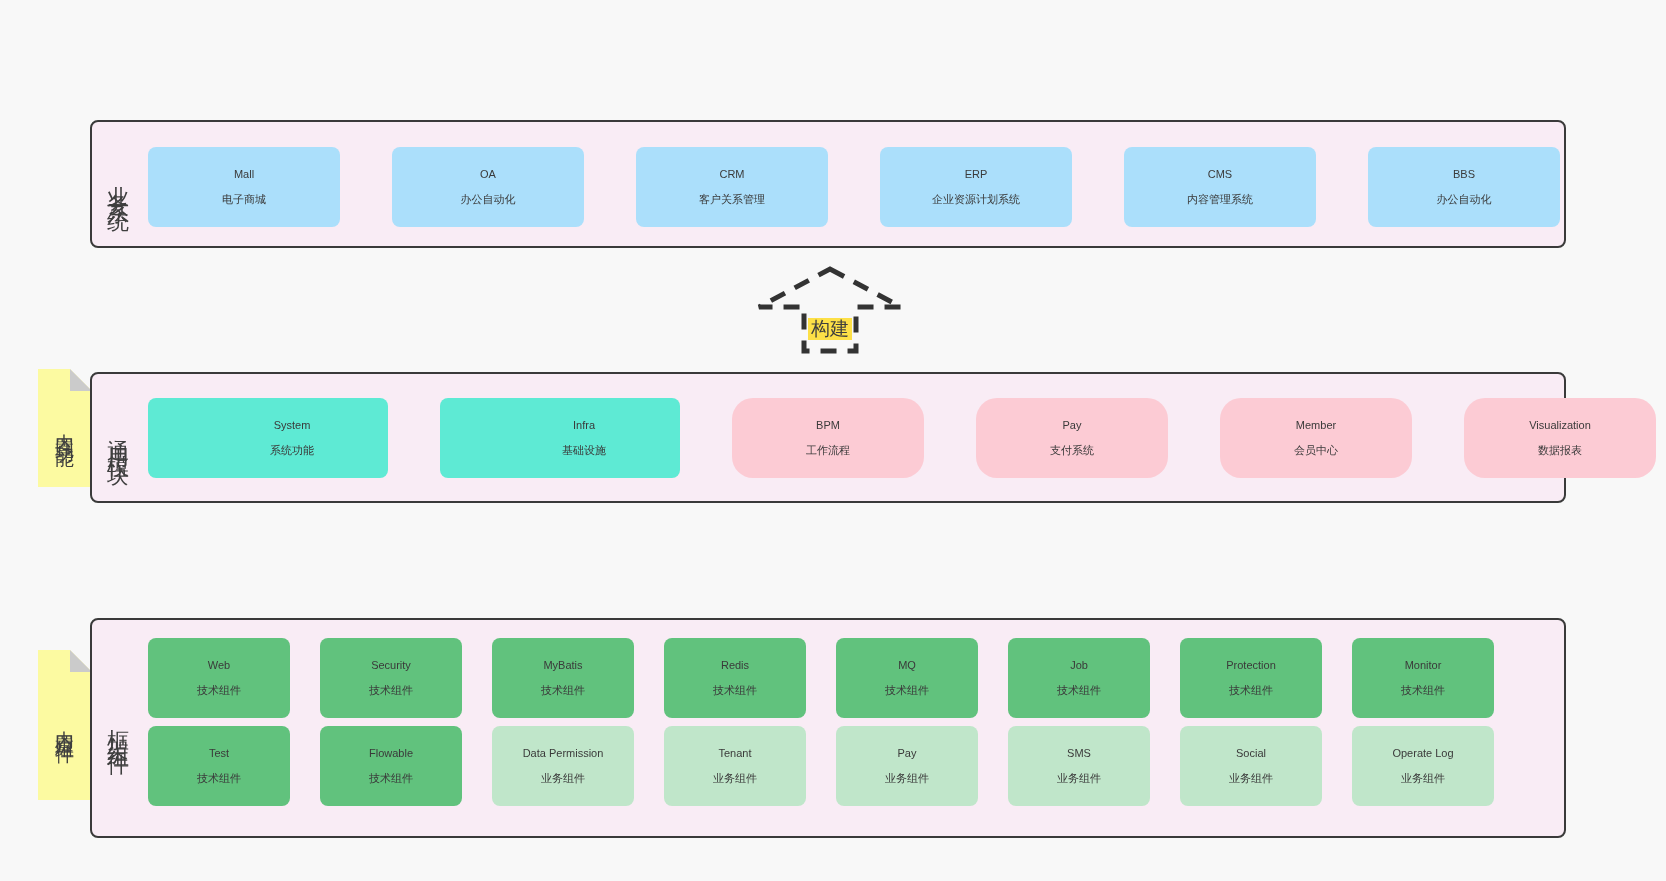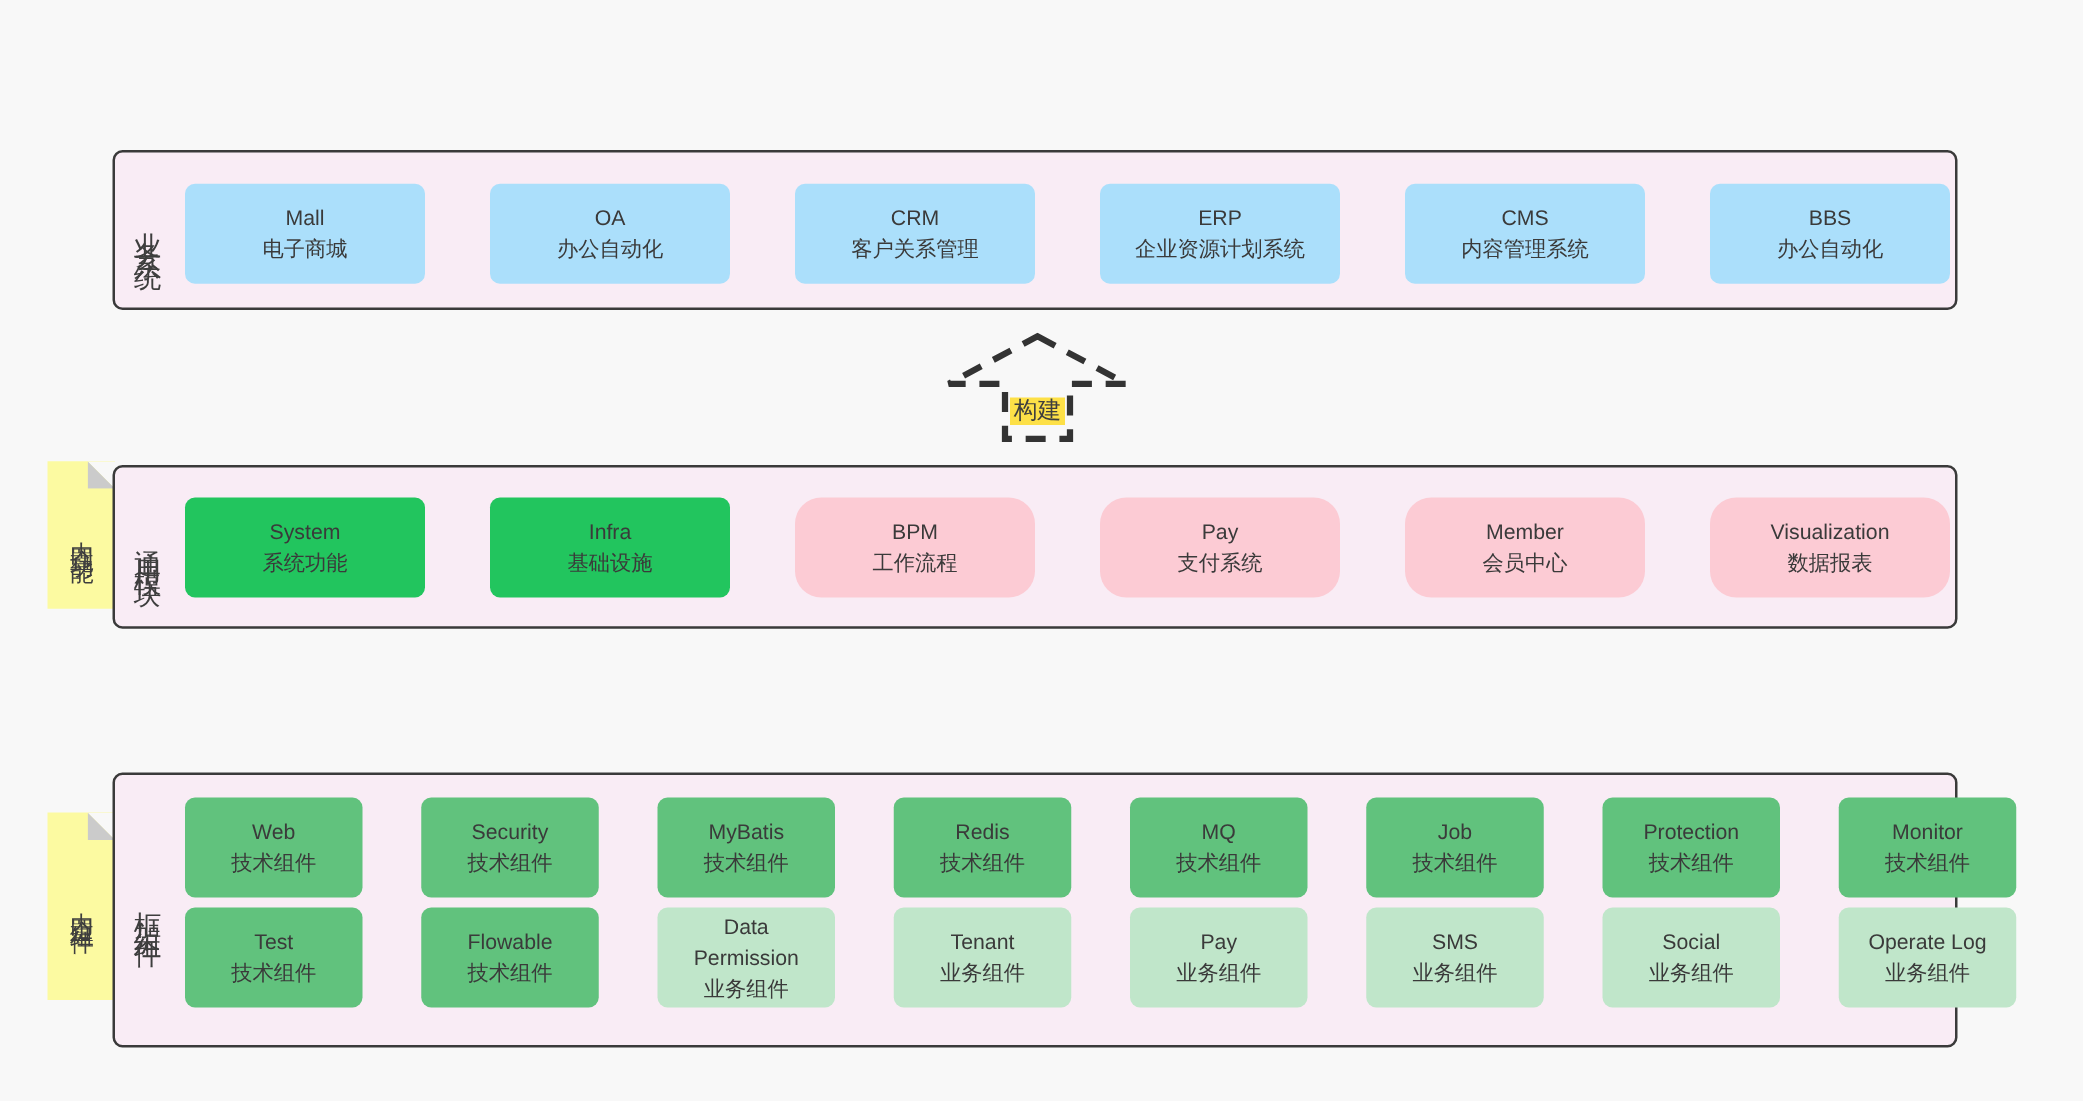--- a/index.html
+++ b/index.html
@@ -12,30 +12,30 @@
   #panel-modules{top:372px;height:131px;}
   #panel-framework{top:618px;height:220px;}
 
   .vlabel{position:absolute;left:15px;top:50%;transform:translateY(-50%);
     writing-mode:vertical-rl;text-orientation:upright;font-size:22px;letter-spacing:8px;line-height:1;white-space:nowrap;}
 
   .boxrow{position:absolute;display:flex;}
   .row6{left:56px;gap:52px;}
   #panel-business .row6{top:25px;}
   #panel-modules .row6{top:24px;}
-  .row8{left:56px;gap:47px;}
+  .row8{left:56px;gap:30px;}
   .row8.first{top:18px;}
   .row8.second{top:106px;}
 
   .box{height:80px;border-radius:8px;display:flex;flex-direction:column;align-items:center;justify-content:center;
-    text-align:center;font-size:17px;line-height:25px;color:#3a3a3a;}
+    text-align:center;font-size:11px;line-height:25px;color:#3a3a3a;}
   .b6{width:192px;}
   .b8{width:142px;}
   .blue{background:#abdffb;}
-  .red{background:#22c55e;}
+  .red{background:#5eead4;padding-left:48px;}
   .pink{background:#fccbd4;border-radius:21px;}
   .green{background:#61c27d;}
   .green-light{background:#c0e6ca;}
   .wrap-narrow{max-width:104px;}
 
   
   .note{position:absolute;width:54px;background:#fcfaa1;}
   #note-modules{left:38px;top:369px;height:118px;}
   #note-framework{left:38px;top:650px;height:150px;}
   .fold-cut{position:absolute;top:0;right:0;width:22px;height:22px;background:#f8f8f8;

